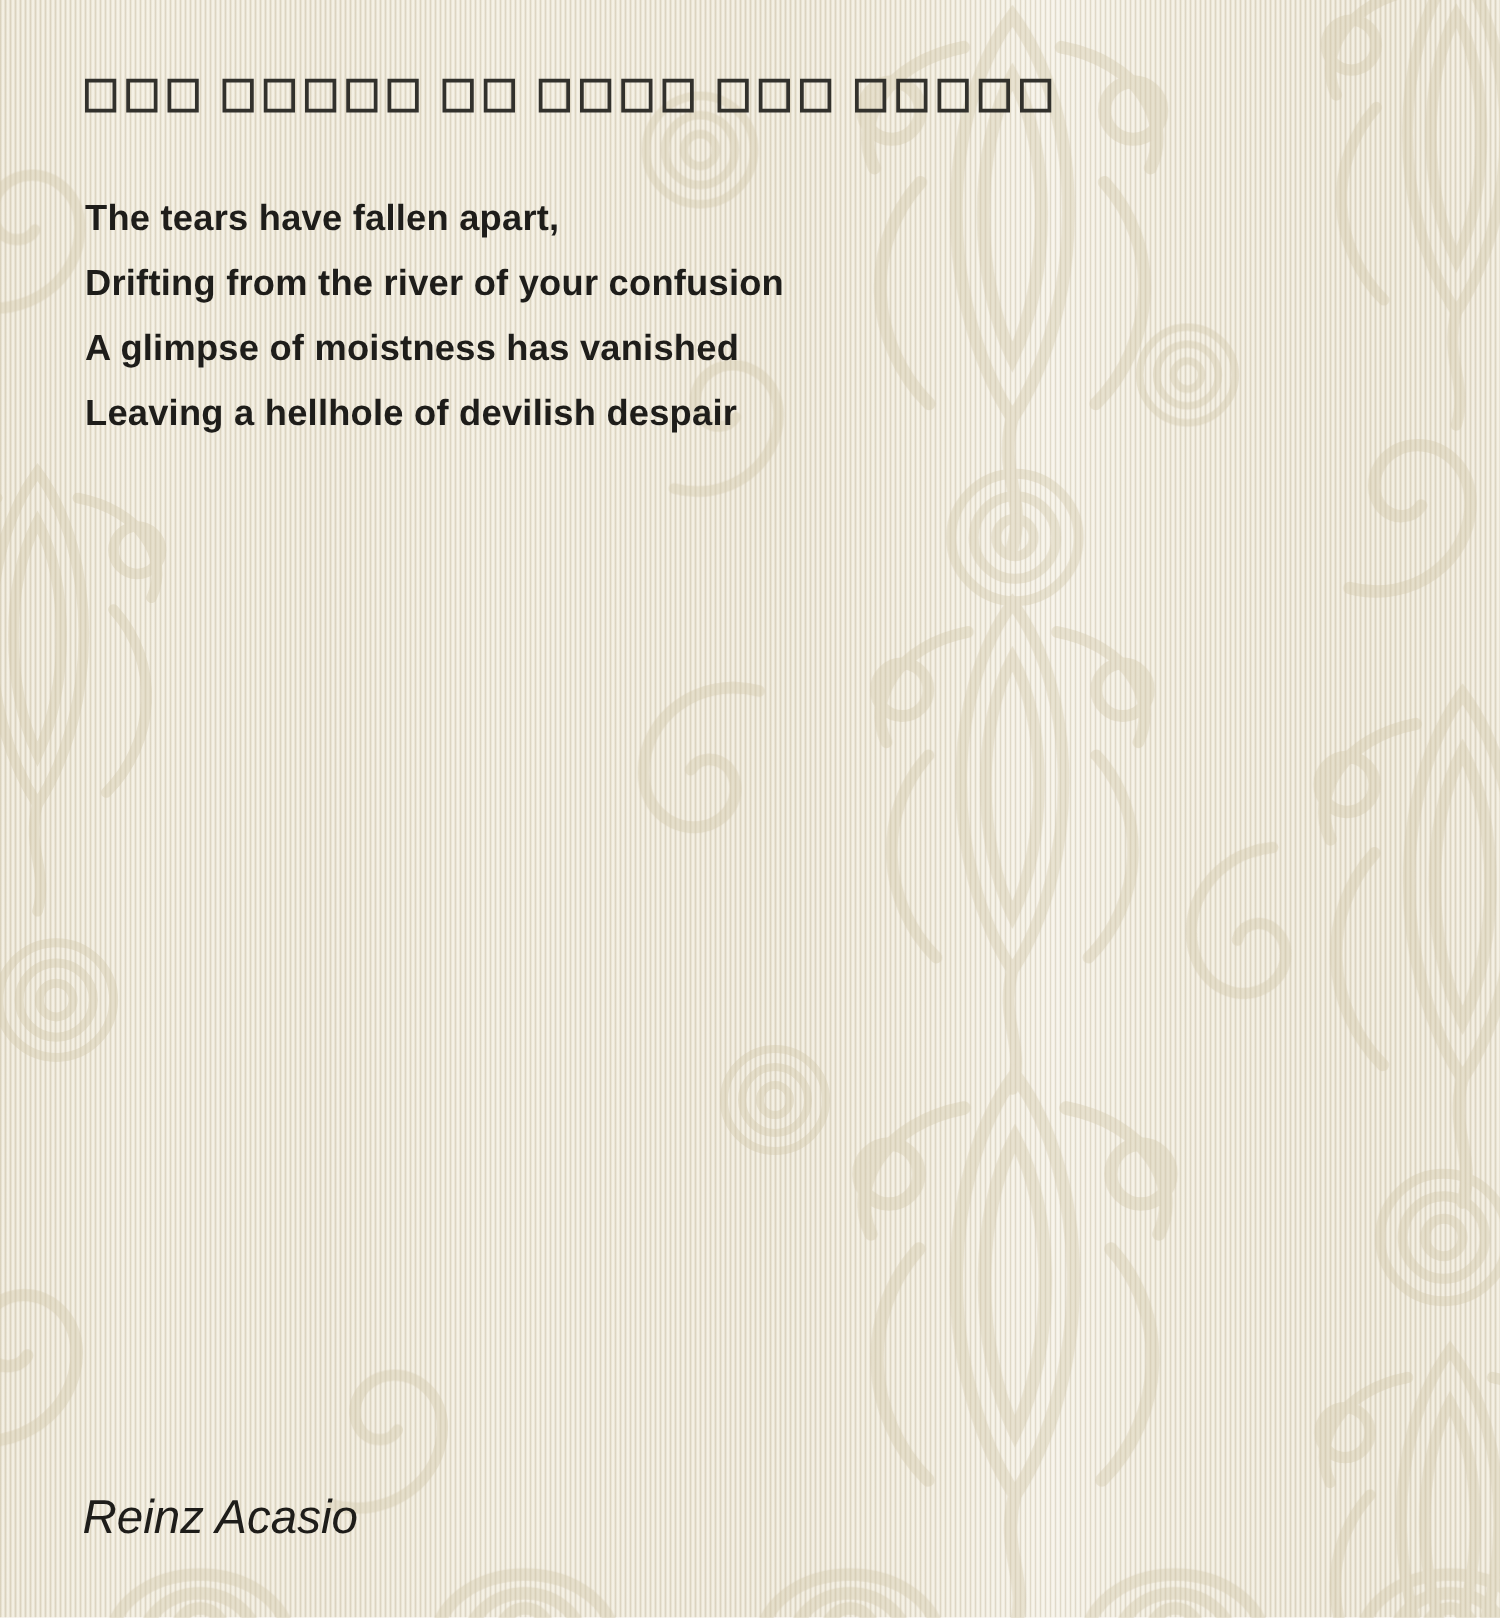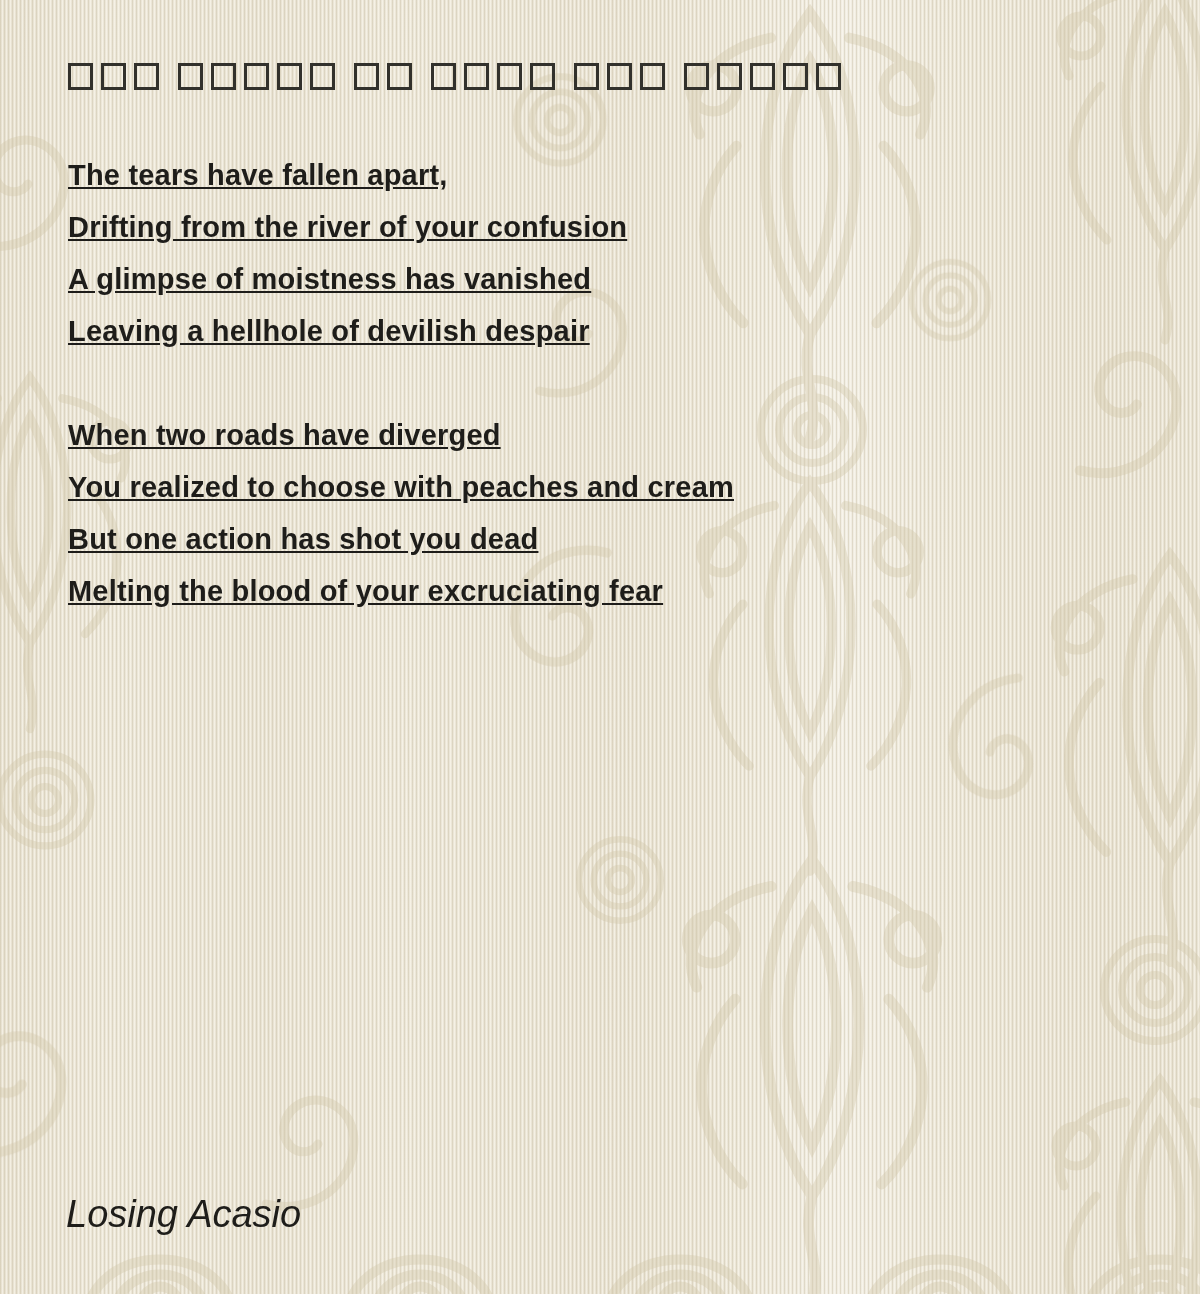--- a/index.html
+++ b/index.html
@@ -67,21 +67,20 @@
   .poem {
     position: absolute;
     left: 68px;
     top: 149px;
     width: 1100px;
     color: var(--text-color, #1e1d1a);
     font-size: 29px;
     font-weight: bold;
     line-height: 52px;
     letter-spacing: 0.2px;
-    text-decoration: underline;
   }
   .poem p.stanza {
     margin: 0 0 52px 0;
   }
   
   .author {
     position: absolute;
     left: 66px;
     top: 1193px;
     color: var(--text-color, #1e1d1a);
@@ -192,19 +191,18 @@
           <span class="tofu-box"></span>
           <span class="tofu-box"></span>
           <span class="tofu-box"></span>
           <span class="tofu-box"></span>
           <span class="tofu-box"></span>
         </span>
       </h1>
 
     <div class="poem">
         <p class="stanza">The tears have fallen apart,<br>Drifting from the river of your confusion<br>A glimpse of moistness has vanished<br>Leaving a hellhole of devilish despair</p>
-        <p class="stanza">When two roads have diverged<br>You realized to choose with peaches and cream<br>But one action has shot you dead<br>Melting the blood of your excruciating fear</p>
       </div>
 
-    <div class="author">Losing Acasio</div>
+    <div class="author">Reinz Acasio</div>
 
   </div>
 </div>
 
 </body></html>

